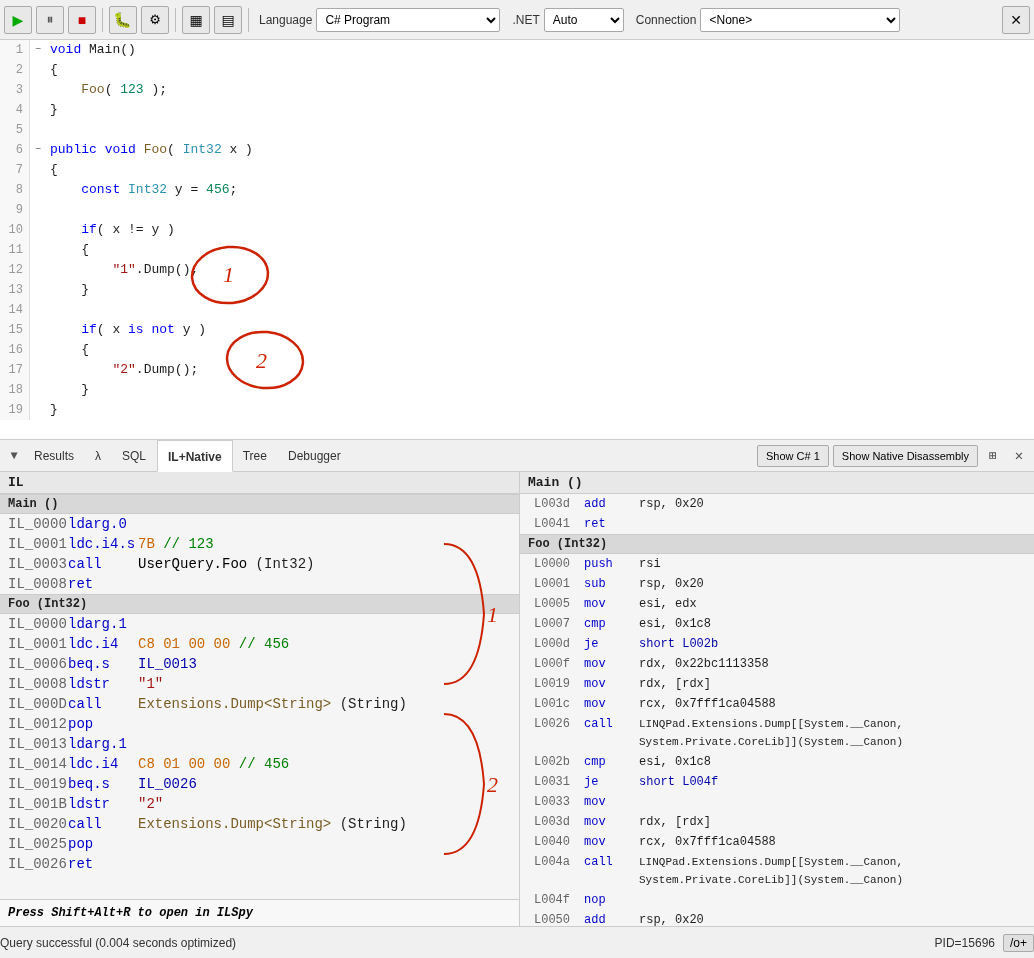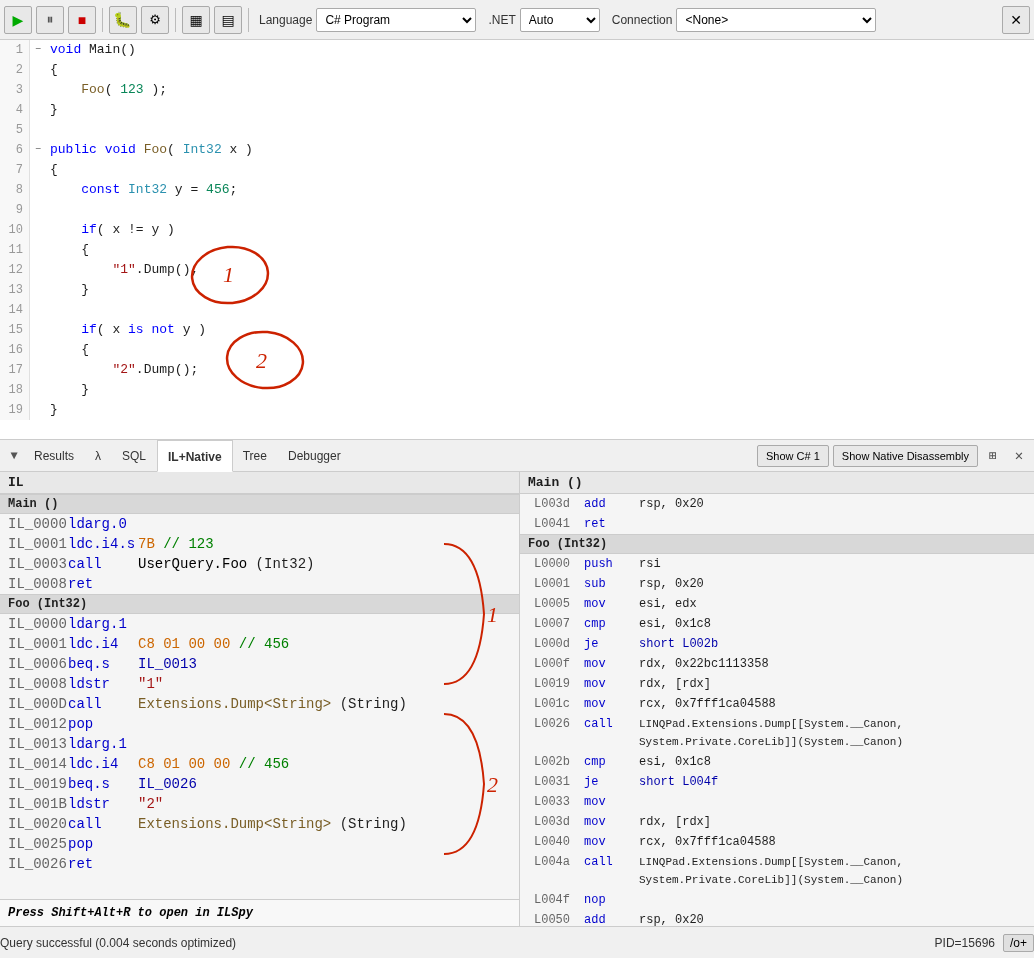--- a/index.html
+++ b/index.html
@@ -18,21 +18,21 @@
     .tb-btn.play { color: #00aa00; }
     .tb-btn.pause { color: #555; }
     .tb-btn.stop { color: #cc0000; }
     .tb-btn.bug { color: #cc0000; font-size: 16px; }
     .tb-sep { width: 1px; height: 24px; background: #bbb; margin: 0 2px; }
     .tb-label { font-family: Arial, sans-serif; font-size: 12px; color: #333; margin-left: 4px; }
     .tb-select {
       height: 24px; border: 1px solid #aaa; background: white; font-size: 12px;
       padding: 0 4px; border-radius: 2px; cursor: pointer;
     }
-    .tb-select-wide { width: 160px; }
+    .tb-select-wide { width: 184px; }
     .tb-select-med { width: 80px; }
     .tb-select-conn { width: 200px; }
     
     
     #code-area {
       background: white; border-bottom: 1px solid #ccc;
       height: 400px; overflow: auto; position: relative;
     }
     .code-line {
       display: flex; align-items: flex-start; min-height: 20px;

